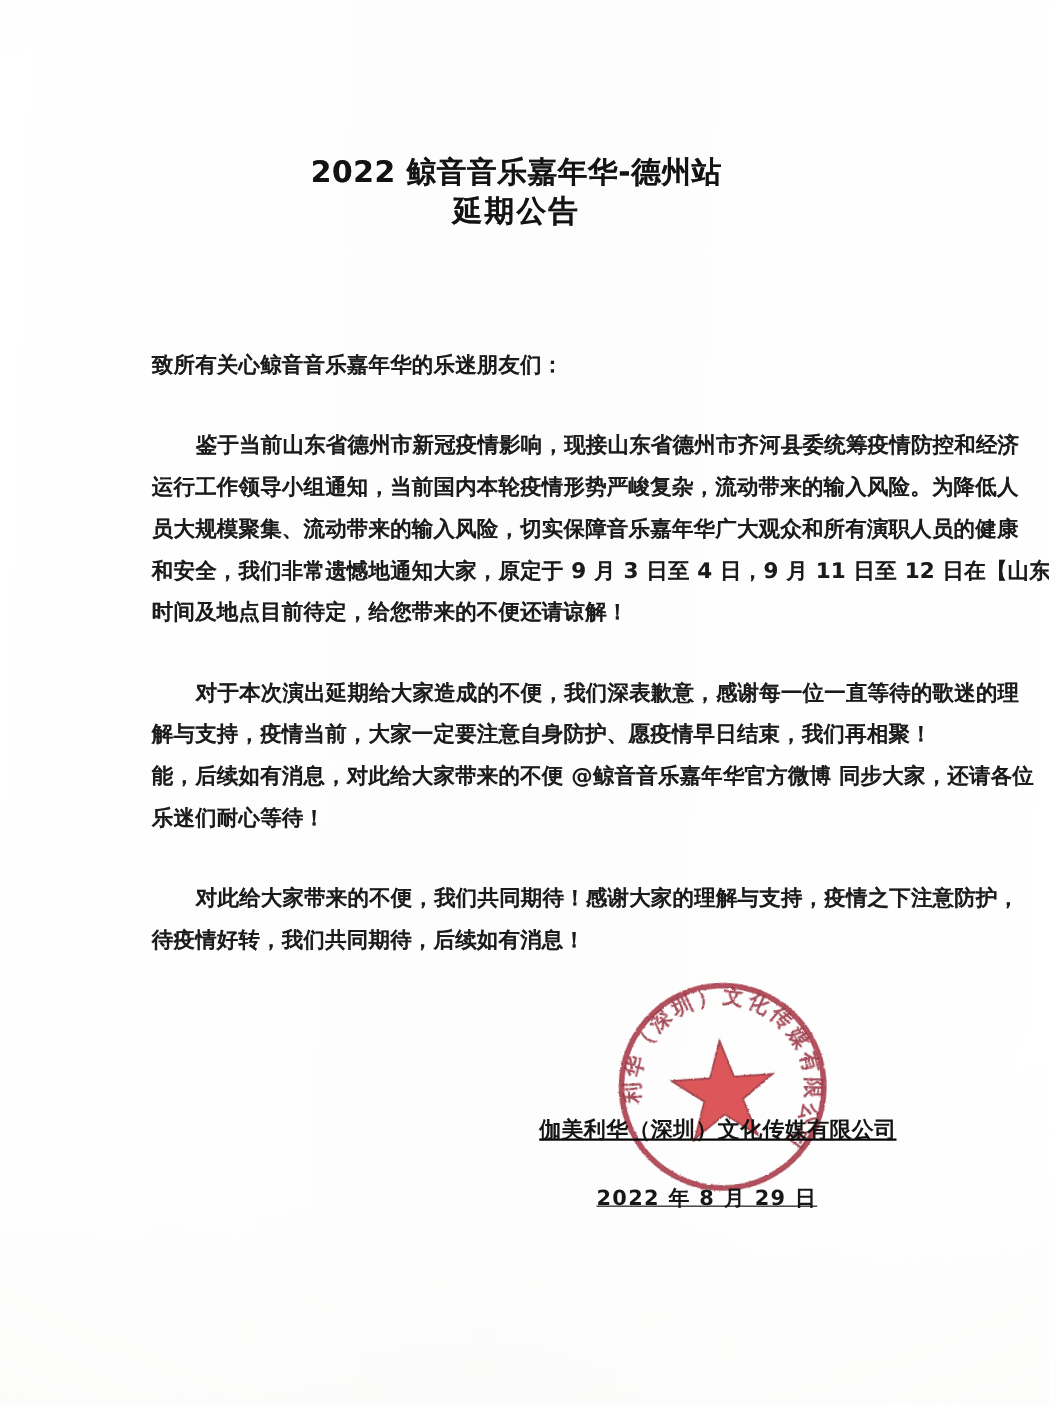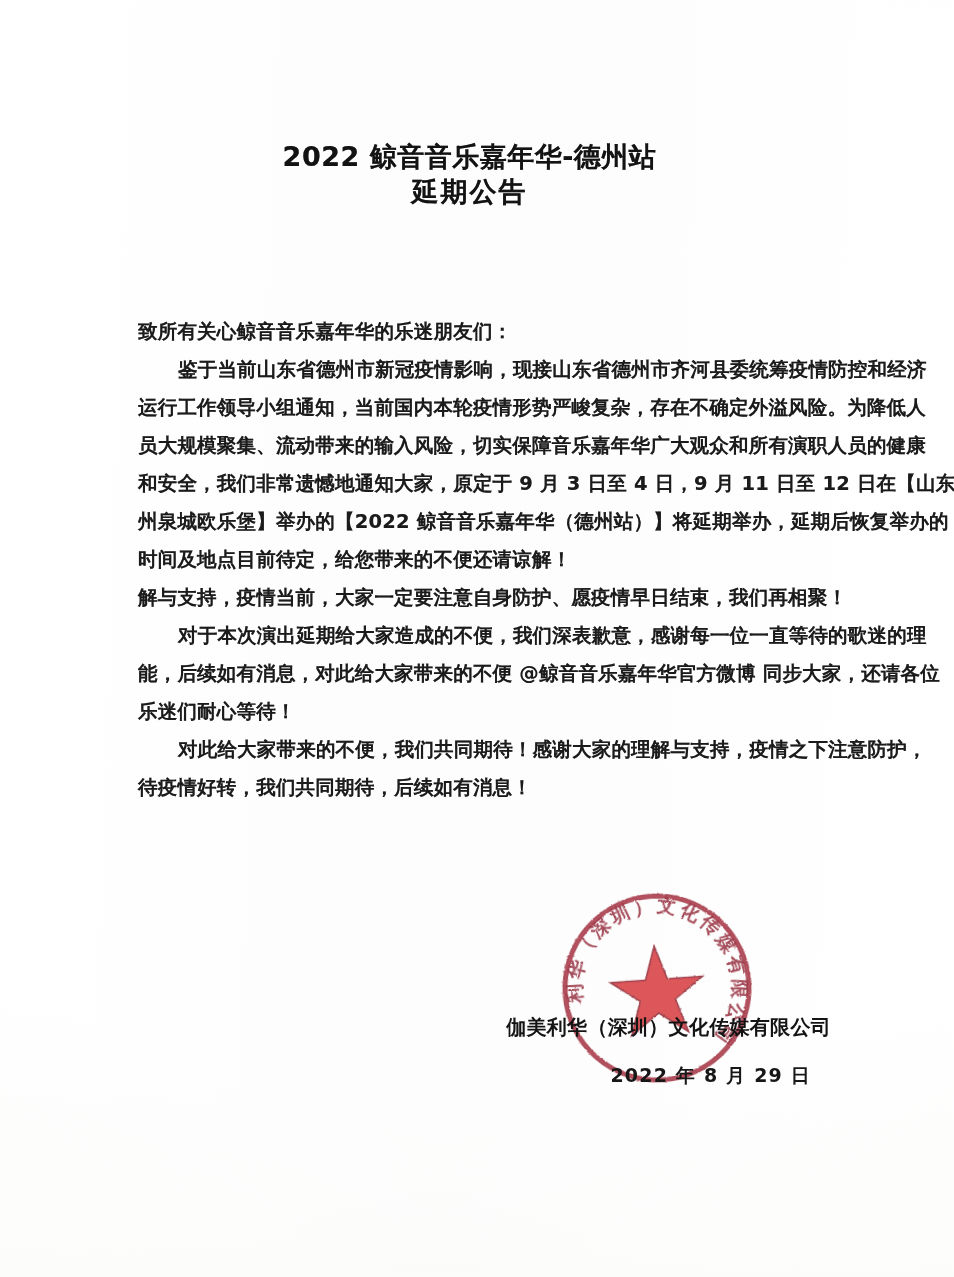--- a/index.html
+++ b/index.html
@@ -74,43 +74,44 @@
     font-family: "DejaVu Sans", "Liberation Sans", sans-serif;
     font-size: 19.5px;
     font-weight: 600;
     color: #1b1b1b;
     height: 38px;
     line-height: 38px;
     white-space: nowrap;
     letter-spacing: 0.2px;
     text-shadow: 0 0 0.5px rgba(0,0,0,0.4);
   }
-  .line.indent { text-indent: 40px; }
+  .line.indent { text-indent: 40px; margin-top: 35px; }
 
   
   .sign-block {
     position: absolute;
-    right: 123px;
+    right: 139px;
     top: 1014px;
-    text-align: right;
+    text-align: center;
+    text-decoration: underline;
   }
   .sign-company {
     font-family: "DejaVu Sans", "Liberation Sans", sans-serif;
     font-size: 20px;
     font-weight: 700;
     color: #141414;
     white-space: nowrap;
     letter-spacing: 0.3px;
   }
   .sign-date {
     font-family: "DejaVu Sans", "Liberation Sans", sans-serif;
     font-size: 19px;
     font-weight: 700;
     color: #171717;
-    margin-top: 22px;
+    margin-top: 35px;
     margin-right: 20px;
     white-space: nowrap;
     letter-spacing: 1.2px;
   }
 
   
   .seal {
     position: absolute;
     left: 557px;
     top: 888px;
@@ -130,27 +131,26 @@
   <div class="doc">
 
     <div class="title-block">
       <div class="title-main">2022 鲸音音乐嘉年华-德州站</div>
       <div class="title-sub">延期公告</div>
     </div>
 
     <div class="body-block">
       <div class="line">致所有关心鲸音音乐嘉年华的乐迷朋友们：</div>
       <div class="line indent">鉴于当前山东省德州市新冠疫情影响，现接山东省德州市齐河县委统筹疫情防控和经济</div>
-      <div class="line">运行工作领导小组通知，当前国内本轮疫情形势严峻复杂，存在不确定外溢风险。为降低人</div>
+      <div class="line">运行工作领导小组通知，当前国内本轮疫情形势严峻复杂，流动带来的输入风险。为降低人</div>
       <div class="line">员大规模聚集、流动带来的输入风险，切实保障音乐嘉年华广大观众和所有演职人员的健康</div>
       <div class="line">和安全，我们非常遗憾地通知大家，原定于 9 月 3 日至 4 日，9 月 11 日至 12 日在【山东德</div>
-      <div class="line">州泉城欧乐堡】举办的【2022 鲸音音乐嘉年华（德州站）】将延期举办，延期后恢复举办的</div>
       <div class="line">时间及地点目前待定，给您带来的不便还请谅解！</div>
+      <div class="line indent">对于本次演出延期给大家造成的不便，我们深表歉意，感谢每一位一直等待的歌迷的理</div>
       <div class="line">解与支持，疫情当前，大家一定要注意自身防护、愿疫情早日结束，我们再相聚！</div>
-      <div class="line indent">对于本次演出延期给大家造成的不便，我们深表歉意，感谢每一位一直等待的歌迷的理</div>
       <div class="line">能，后续如有消息，对此给大家带来的不便 @鲸音音乐嘉年华官方微博 同步大家，还请各位</div>
       <div class="line">乐迷们耐心等待！</div>
       <div class="line indent">对此给大家带来的不便，我们共同期待！感谢大家的理解与支持，疫情之下注意防护，</div>
       <div class="line">待疫情好转，我们共同期待，后续如有消息！</div>
     </div>
 
     <div class="seal">
       <svg viewBox="0 0 200 200" xmlns="http://www.w3.org/2000/svg">
         <defs>
           <path id="sealArc" d="M 100,100 m -76,0 a 76,76 0 1,1 152,0 a 76,76 0 1,1 -152,0"></path>

